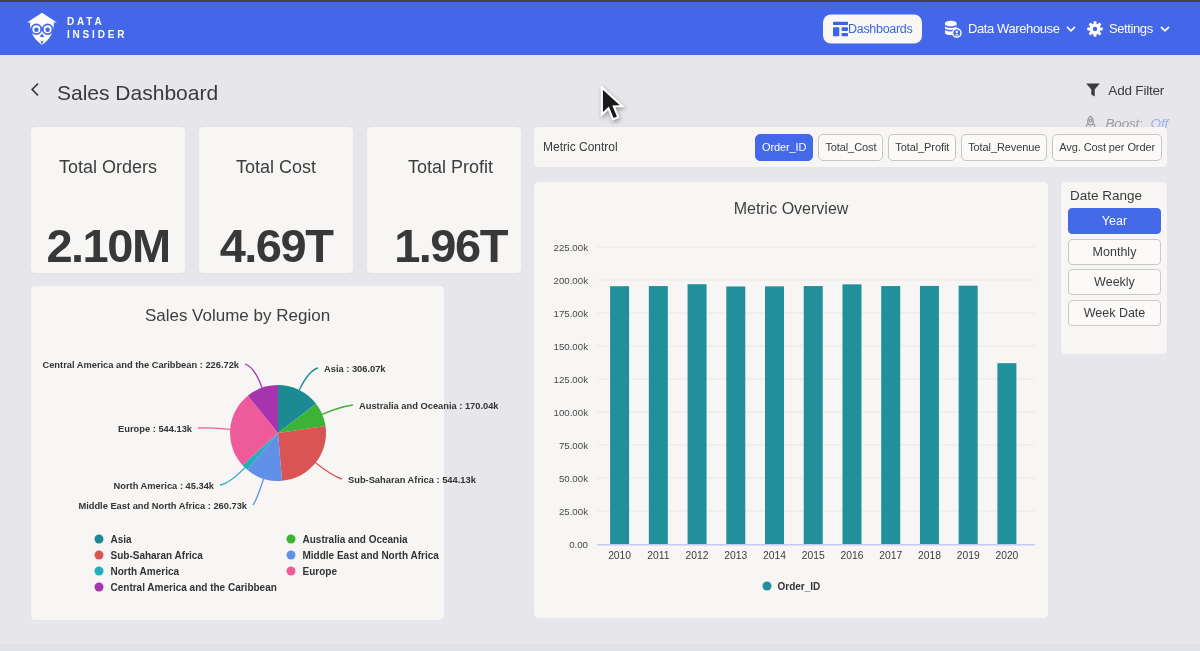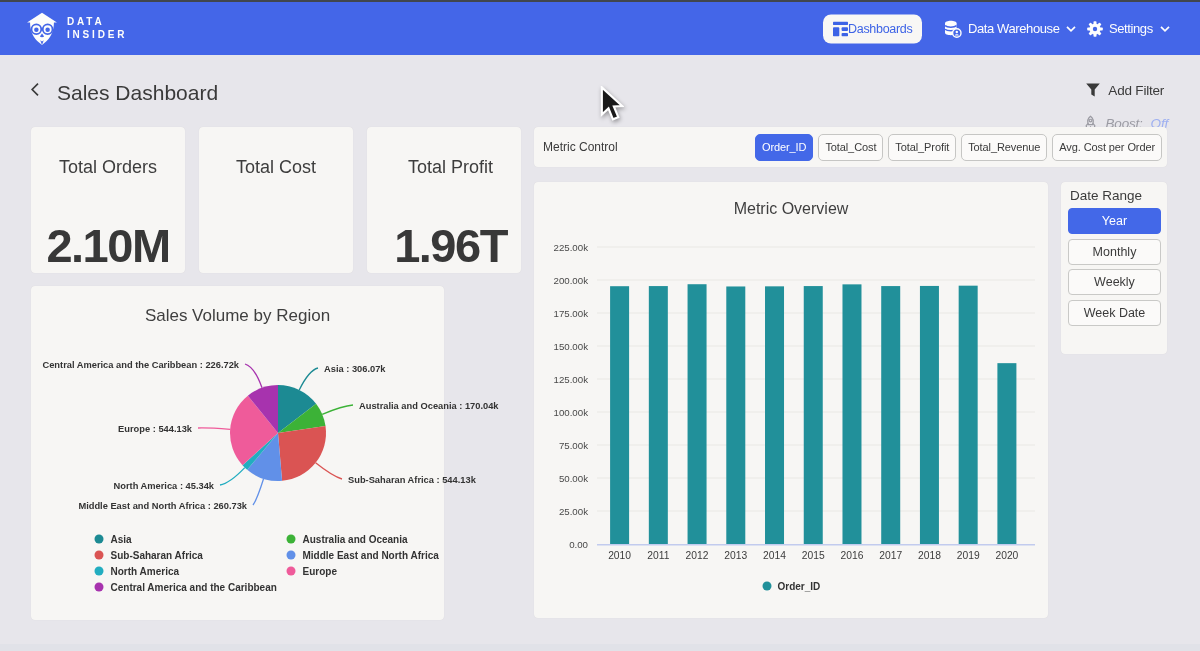--- a/index.html
+++ b/index.html
@@ -191,20 +191,21 @@
     </div>
   </div>
 </div>
 
 <div class="card kpi" id="kpi-0">
   <div class="kpi-label">Total Orders</div>
   <div class="kpi-value">2.10M</div>
 </div>
 <div class="card kpi" id="kpi-1">
   <div class="kpi-label">Total Cost</div>
+  <div class="kpi-value">4.69T</div>
 </div>
 <div class="card kpi" id="kpi-2">
   <div class="kpi-label">Total Profit</div>
   <div class="kpi-value">1.96T</div>
 </div>
 
 <div class="card metric-bar">
   <span class="metric-label">Metric Control</span>
   <div id="metric-buttons" style="display:flex;align-items:center;">
       <button class="m-btn active">Order_ID</button>

